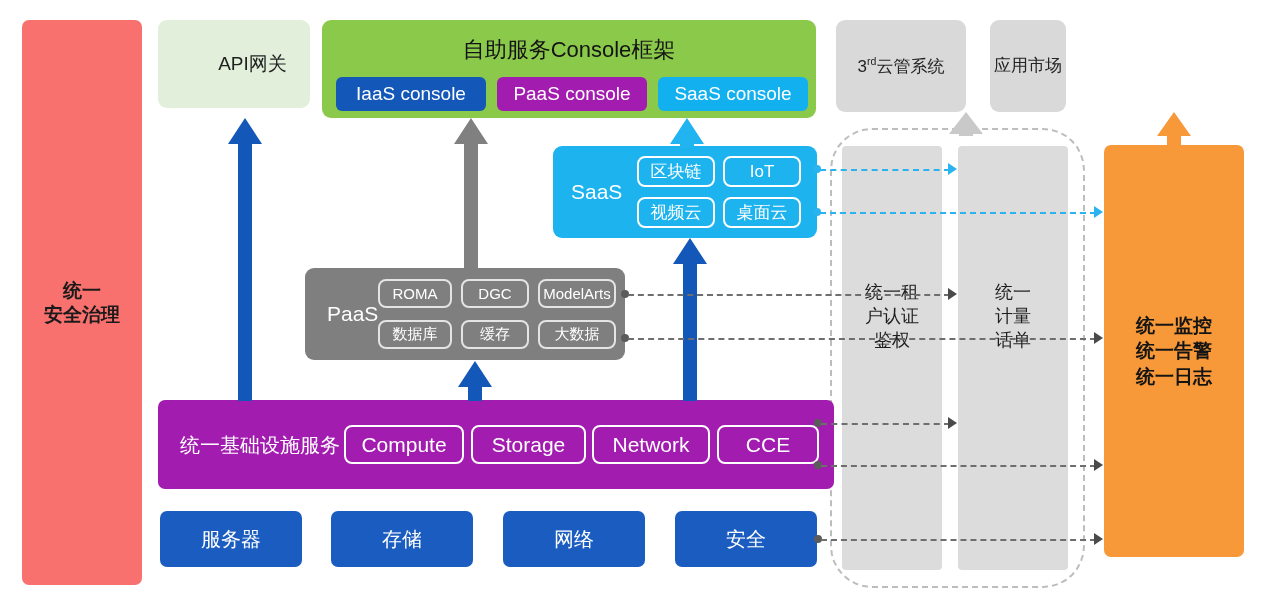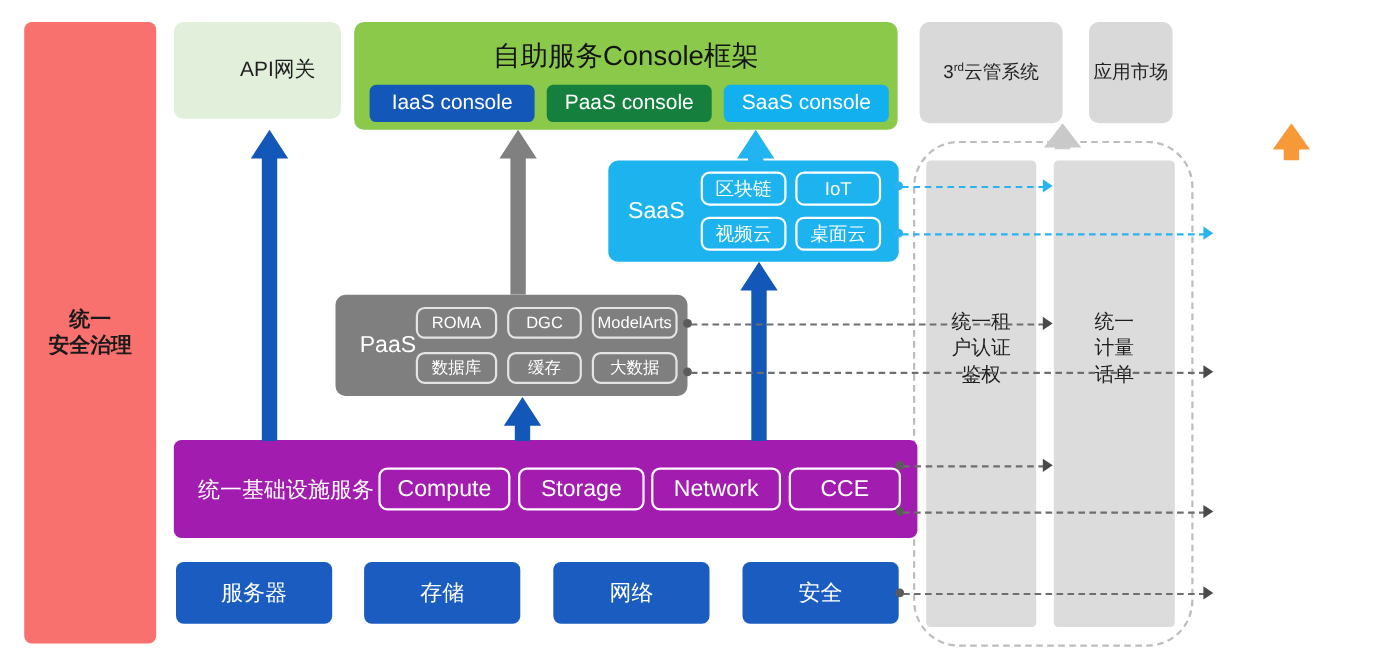--- a/index.html
+++ b/index.html
@@ -8,24 +8,24 @@
   .box{position:absolute;box-sizing:border-box;display:flex;align-items:center;justify-content:center;text-align:center;line-height:1.25;}
 
   
   .red-col{background:#f9716f;border-radius:7px;color:#1a1a1a;font-size:19px;font-weight:700;}
 
   
   .apigw{background:#e2efdb;border-radius:9px;color:#1f1f1f;font-size:19px;font-weight:400;}
 
   
   .green-frame{background:#8bc94b;border-radius:9px;display:block;}
-  .green-title{position:absolute;left:0;right:0;top:16px;text-align:center;font-size:25px;color:#141414;font-weight:400;}
+  .green-title{position:absolute;left:0;right:0;top:16px;text-align:center;font-size:22px;color:#141414;font-weight:400;}
   .console-pill{position:absolute;border-radius:6px;display:flex;align-items:center;justify-content:center;font-size:19px;color:#ffffff;height:34px;}
   .pill-iaas{background:#1357b8;}
-  .pill-paas{background:#15803d;text-align:center;}
+  .pill-paas{background:#a21caf;text-align:center;}
   .pill-saas{background:#13b0ef;}
 
   
   .gray-box{background:#d9d9d9;border-radius:9px;color:#232323;font-size:17px;font-weight:400;}
 
   
   .orange-box{background:#f79939;border-radius:9px;color:#1a1a1a;font-size:17px;font-weight:400;}
   .orange-col{background:#f79939;border-radius:7px;color:#141414;font-size:19px;font-weight:700;line-height:1.35;}
 
   
@@ -94,20 +94,25 @@
   <div class="box gray-box" style="left:836px;top:20px;width:130px;height:92px;">
     <span><span>3</span><sup>rd</sup><span>云管系统</span></span>
   </div>
 
   <div class="box gray-box" style="left:990px;top:20px;width:76px;height:92px;flex-direction:row;">
     <span>应用</span>
     <span>市场</span>
   </div>
 
 
+  <div class="box orange-col" style="left:1104px;top:145px;width:140px;height:412px;flex-direction:column;">
+    <span>统一监控</span>
+    <span>统一告警</span>
+    <span>统一日志</span>
+  </div>
 
   <div class="dashed-container" style="left:830px;top:128px;width:255px;height:460px;"></div>
 
   <div class="gray-col" style="left:842px;top:146px;width:100px;height:424px;"></div>
   <div class="gray-col-text" style="left:842px;top:281px;width:100px;">
     <div>统一租</div>
     <div>户认证</div>
     <div>鉴权</div>
   </div>
 

